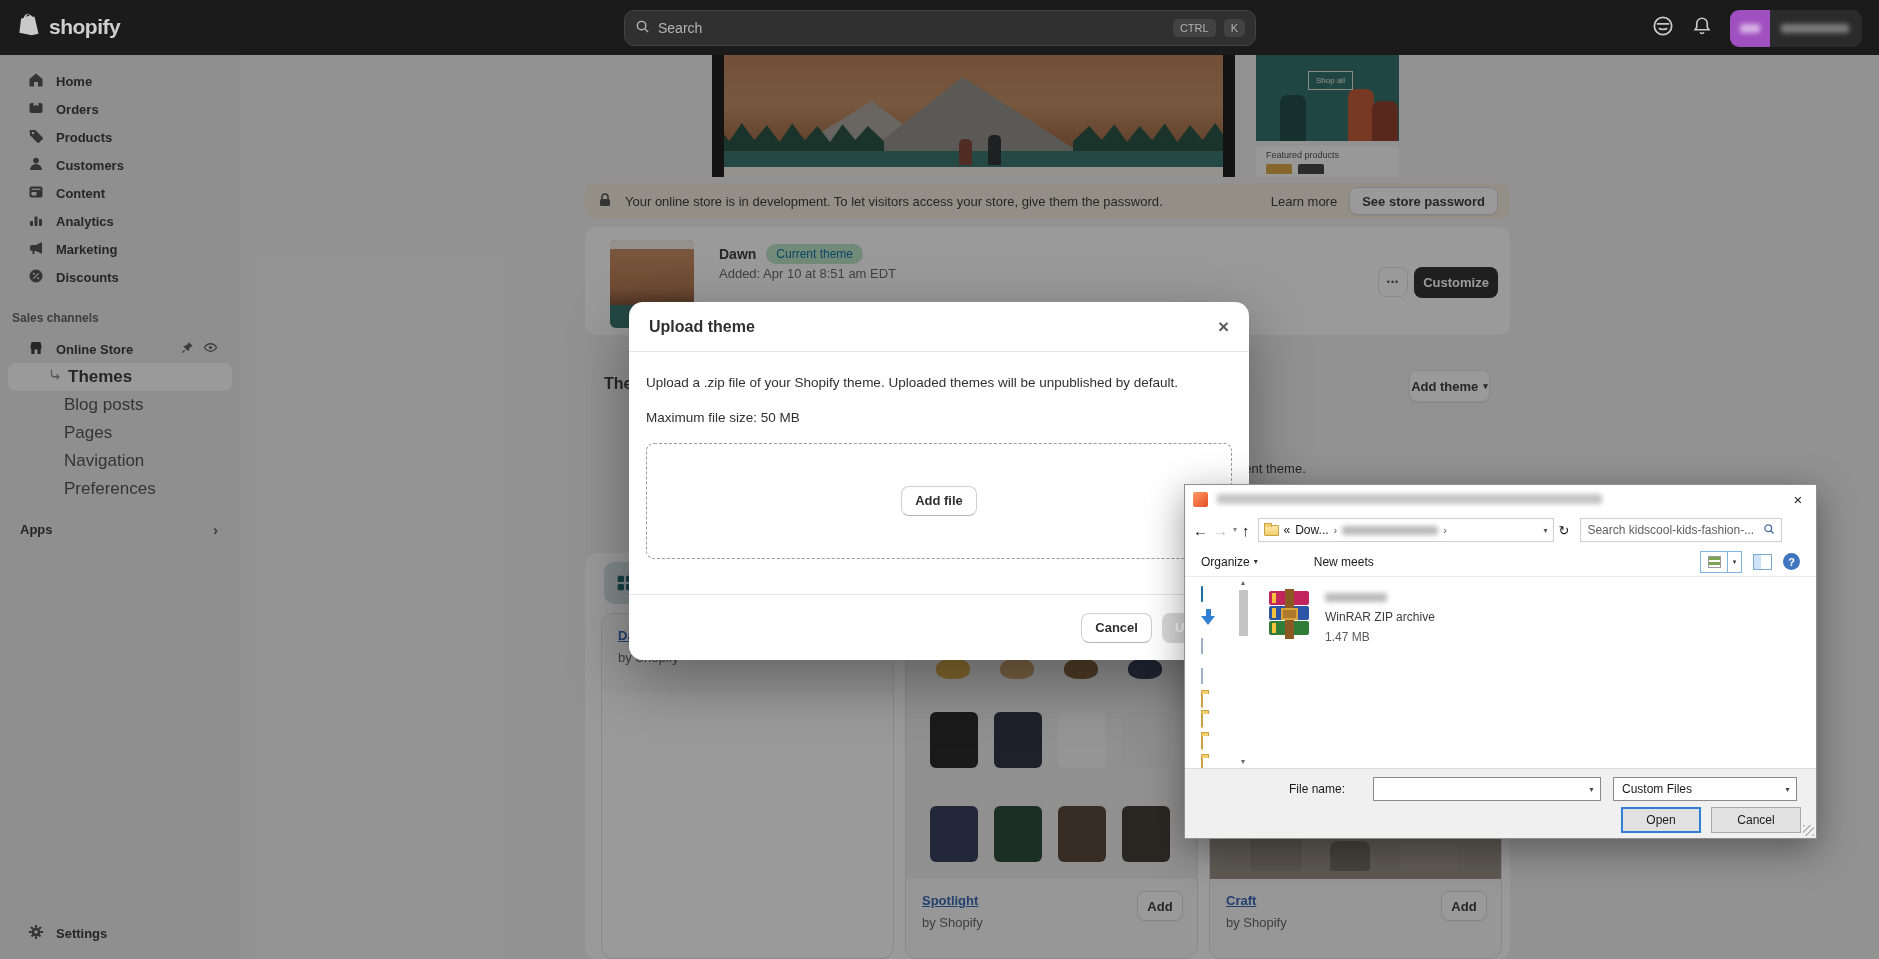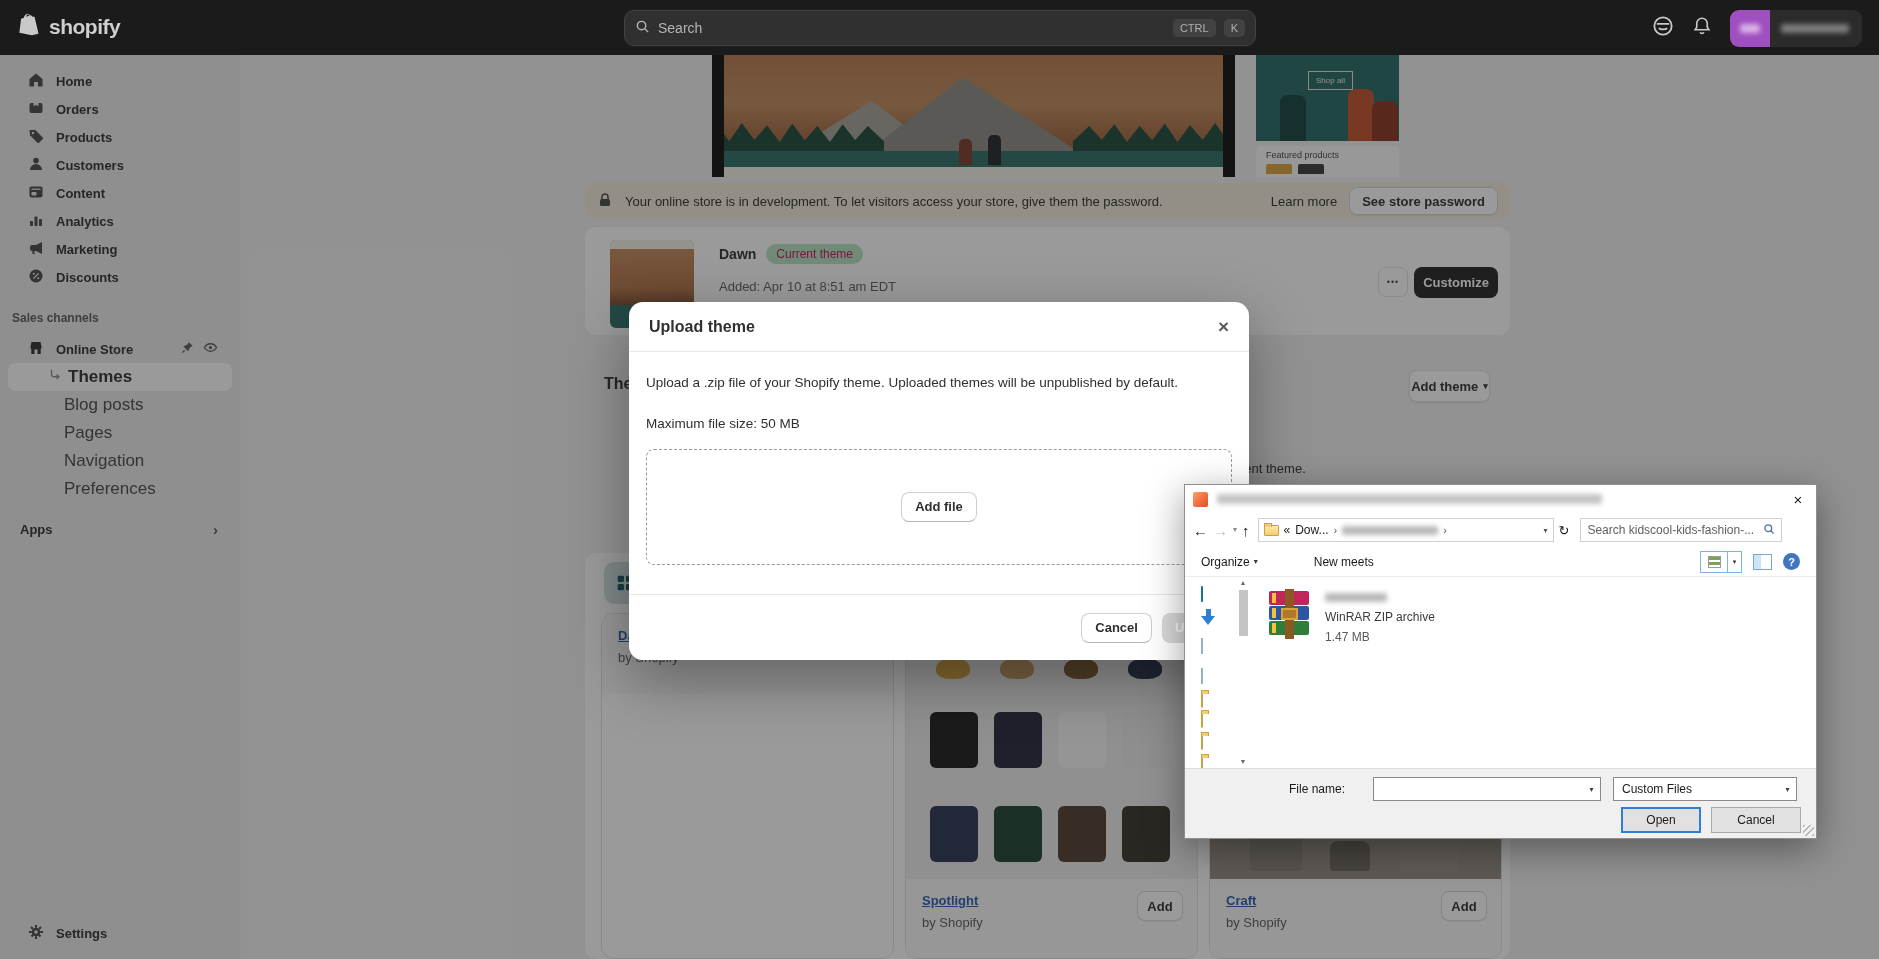--- a/index.html
+++ b/index.html
@@ -58,22 +58,22 @@
 .banner-msg { color:#303030; }
 .banner-spacer { flex:1; }
 .banner-link { color:#303030; font-weight:400; }
 .btn-light { background:#fff; border:1px solid #d6d6d6; border-radius:8px; height:28px; padding:0 12px; font-size:13px; font-weight:600; display:flex; align-items:center; box-shadow:0 1px 0 rgba(0,0,0,.05); color:#303030; }
 
 .cur-card { position:absolute; left:585px; top:227px; width:925px; height:108px; background:#fff; border-radius:12px; }
 .cur-thumb { position:absolute; left:25px; top:13px; width:84px; height:88px; border-radius:6px; overflow:hidden; background:linear-gradient(#c98d5e 0%,#b27347 55%,#7b4a2e 74%,#2e6f68 74.1%,#2e6f68 100%); }
 .cur-thumb::before { content:""; position:absolute; top:0; left:0; right:0; height:9px; background:#f4f0e8; }
 .cur-title-row { position:absolute; left:134px; top:17px; display:flex; align-items:center; gap:10px; }
 .cur-name { font-size:14px; font-weight:700; }
-.badge-success { background:#b6e4c3; color:#be185d; border-radius:10px; font-size:12px; padding:3px 10px; }
-.cur-added { position:absolute; left:134px; top:52px; font-size:13px; color:#616161; }
+.badge-success { background:#b6e4c3; color:#0369a1; border-radius:10px; font-size:12px; padding:3px 10px; }
+.cur-added { position:absolute; left:134px; top:39px; font-size:13px; color:#616161; }
 .cur-more { position:absolute; left:793px; top:40px; width:30px; height:30px; background:#fff; border:1px solid #e3e3e3; border-radius:8px; display:flex; align-items:center; justify-content:center; font-size:9px; letter-spacing:1px; color:#4a4a4a; }
 .cur-customize { position:absolute; left:829px; top:40px; width:84px; height:31px; background:#242424; color:#fff; border-radius:8px; display:flex; align-items:center; justify-content:center; font-size:13px; font-weight:600; }
 
 .lib-head { position:absolute; left:604px; top:375px; font-size:16px; font-weight:700; }
 .add-theme { position:absolute; left:1409px; top:370px; width:81px; height:32px; background:#fff; border:1px solid #e3e3e3; border-radius:8px; box-shadow:0 1px 2px rgba(0,0,0,.08); display:flex; align-items:center; justify-content:center; gap:5px; font-size:13px; font-weight:600; }
 .frag { position:absolute; left:1240px; top:461px; font-size:13px; color:#303030; }
 
 .pop-card { position:absolute; left:585px; top:553px; width:925px; height:406px; background:#fff; border-radius:12px; }
 .pop-ic { position:absolute; left:604px; top:562px; width:42px; height:42px; border-radius:10px; background:#cfdfe1; display:flex; align-items:center; justify-content:center; }
 .tcard { position:absolute; top:613px; width:293px; height:346px; background:#fff; border:1px solid #e1e1e1; border-radius:12px; overflow:hidden; }
@@ -97,21 +97,21 @@
 .c3-pot { position:absolute; bottom:8px; border-radius:8px 8px 3px 3px; }
 
 
 .overlay { position:absolute; inset:0; background:rgba(26,26,26,0.44); z-index:40; }
 
 
 .modal { position:absolute; left:629px; top:302px; width:620px; height:358px; background:#fff; border-radius:14px; z-index:60; box-shadow:0 20px 60px rgba(0,0,0,.35); }
 .m-head { height:50px; border-bottom:1px solid #e6e6e6; display:flex; align-items:center; padding:0 20px; font-size:16px; font-weight:700; }
 .m-close { margin-left:auto; font-size:19px; color:#5c5c5c; line-height:1; cursor:default; }
 .m-body { padding:22px 17px 0 17px; font-size:13.5px; line-height:1.3; }
-.m-body p + p { margin-top:23px; }
+.m-body p + p { margin-top:17px; }
 .dropzone { margin-top:17px; height:116px; border:1px dashed #9a9a9a; border-radius:8px; display:flex; align-items:center; justify-content:center; }
 .btn-secondary { background:#fff; border:1px solid #cfcfcf; border-bottom-color:#b5b5b5; border-radius:8px; height:30px; padding:0 13px; font-size:13px; font-weight:600; display:flex; align-items:center; color:#303030; }
 .m-foot { position:absolute; left:0; right:0; bottom:0; height:66px; border-top:1px solid #e6e6e6; display:flex; align-items:center; justify-content:flex-end; gap:10px; padding:0 17px; }
 .btn-upload { background:#d9d9d9; color:#fbfbfb; border:0; border-radius:8px; height:30px; padding:0 13px; font-size:13px; font-weight:600; display:flex; align-items:center; }
 
 
 .windlg { position:absolute; left:1184px; top:484px; width:633px; height:355px; background:#fff; border:1px solid #8f8f8f; z-index:70; box-shadow:0 10px 36px rgba(0,0,0,.4); font-size:12px; color:#1a1a1a; }
 .fd-title { height:28px; display:flex; align-items:center; padding-left:8px; }
 .fd-ticon { width:15px; height:15px; border-radius:2px; background:linear-gradient(135deg,#ff9d68,#ef6b3d 60%,#e0502a); }
 .fd-tblur { margin-left:9px; width:385px; height:10px; background:#c4c4c4; }

